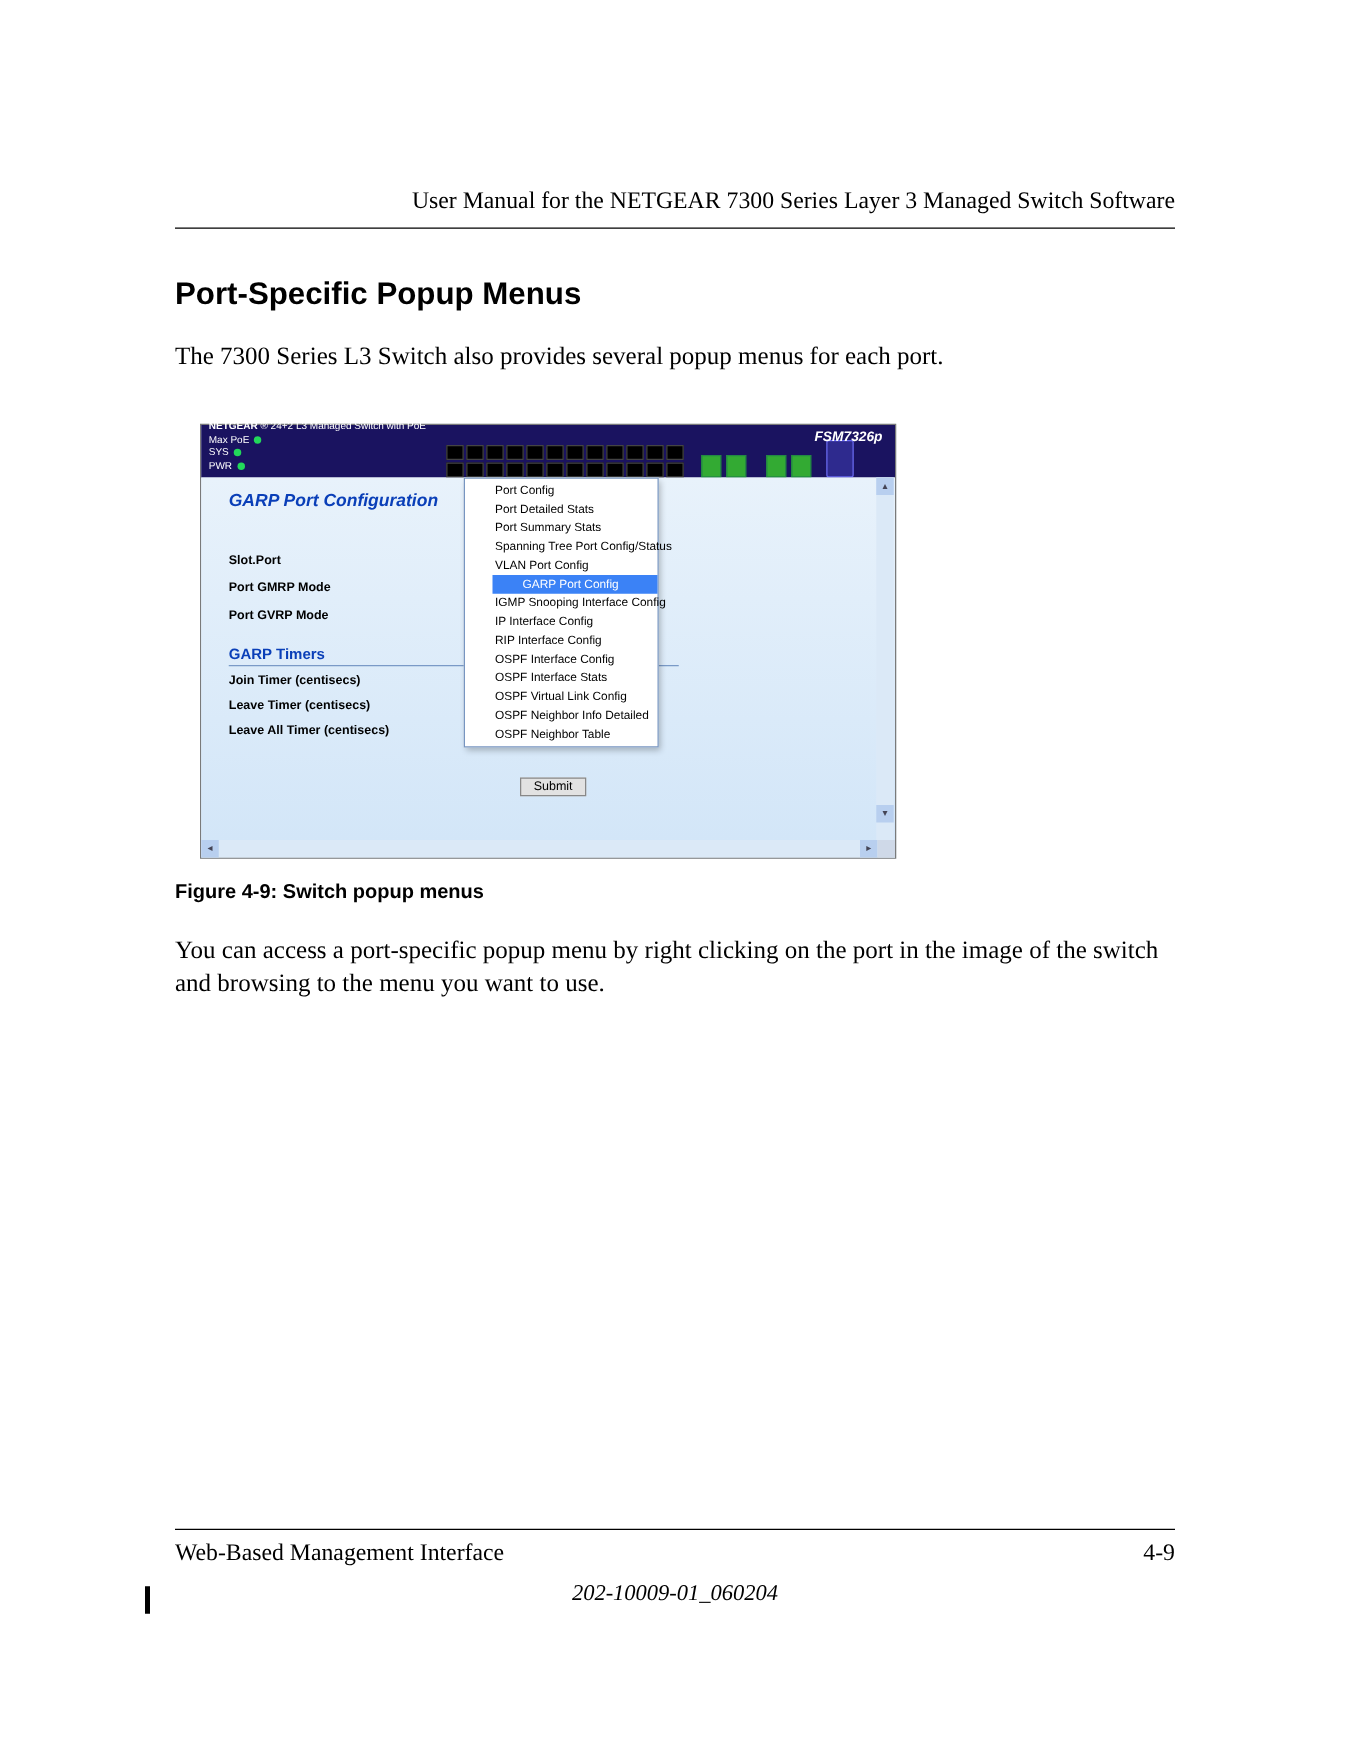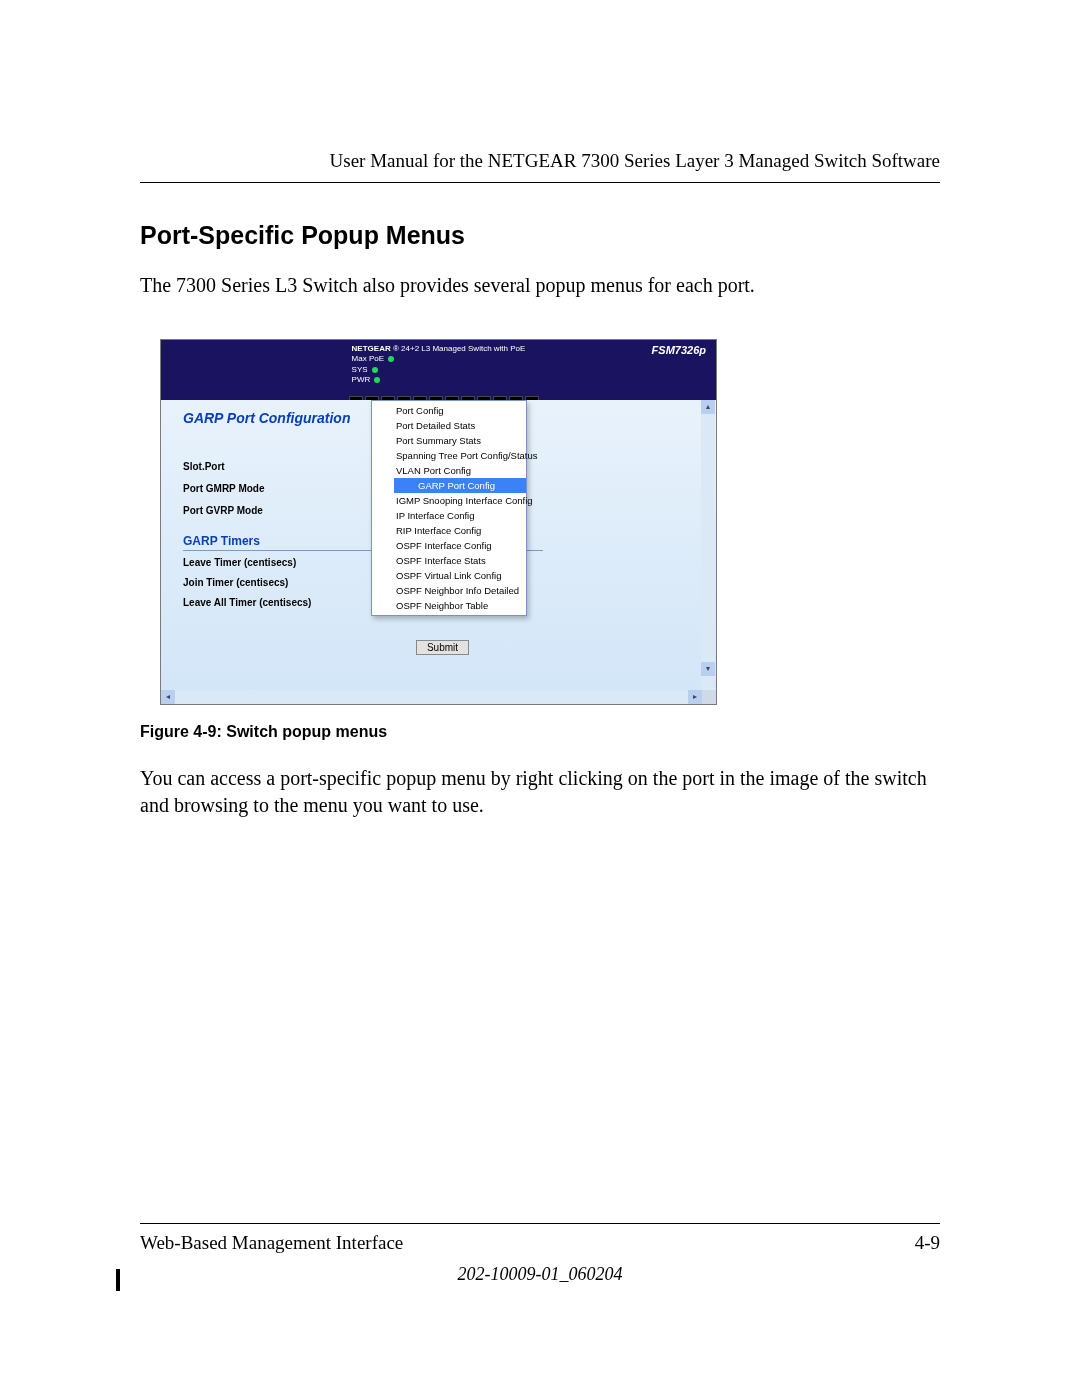--- a/index.html
+++ b/index.html
@@ -48,27 +48,26 @@
   .scr {
     width: 555px;
     border: 1px solid #7a7a7a;
     font-family: Verdana, Arial, sans-serif;
     font-size: 10px;
     color: #000;
     background: #e8f2fb;
     position: relative;
   }
   .switch-panel {
-    height: 60px;
+    height: 42px;
     background: #1a1360;
     color: #fff;
     position: relative;
     display: flex;
-    align-items: center;
-    flex-direction: column;
+    align-items: flex-end;
   }
   .panel-left {
     padding: 4px 6px;
     font-size: 8px;
     line-height: 1.3;
   }
   .led { display:inline-block; width:6px; height:6px; border-radius:50%; background:#22d85a; vertical-align:middle; margin-left:4px;}
   .port-bank {
     display:flex; gap:2px; margin-left:10px; margin-top:6px;
   }
@@ -293,28 +292,28 @@
           <div style="width:100px"></div>
           <div class="sel">
             <span>Disable</span>
             <span class="chev">▾</span>
           </div>
         </div>
 
         <div class="sub-title">GARP Timers</div>
 
         <div class="form-row">
+          <div class="lbl">Join Timer (centisecs)</div>
+          <div style="width:100px"></div>
+          <div class="txt-inp">20</div>
+        </div>
+        <div class="form-row">
           <div class="lbl">Leave Timer (centisecs)</div>
           <div style="width:100px"></div>
           <div class="txt-inp">60</div>
-        </div>
-        <div class="form-row">
-          <div class="lbl">Join Timer (centisecs)</div>
-          <div style="width:100px"></div>
-          <div class="txt-inp">20</div>
         </div>
         <div class="form-row">
           <div class="lbl">Leave All Timer (centisecs)</div>
           <div style="width:100px"></div>
           <div class="txt-inp">1000</div>
         </div>
 
         <div class="submit-row">
           <span class="submit-btn">Submit</span>
         </div>

